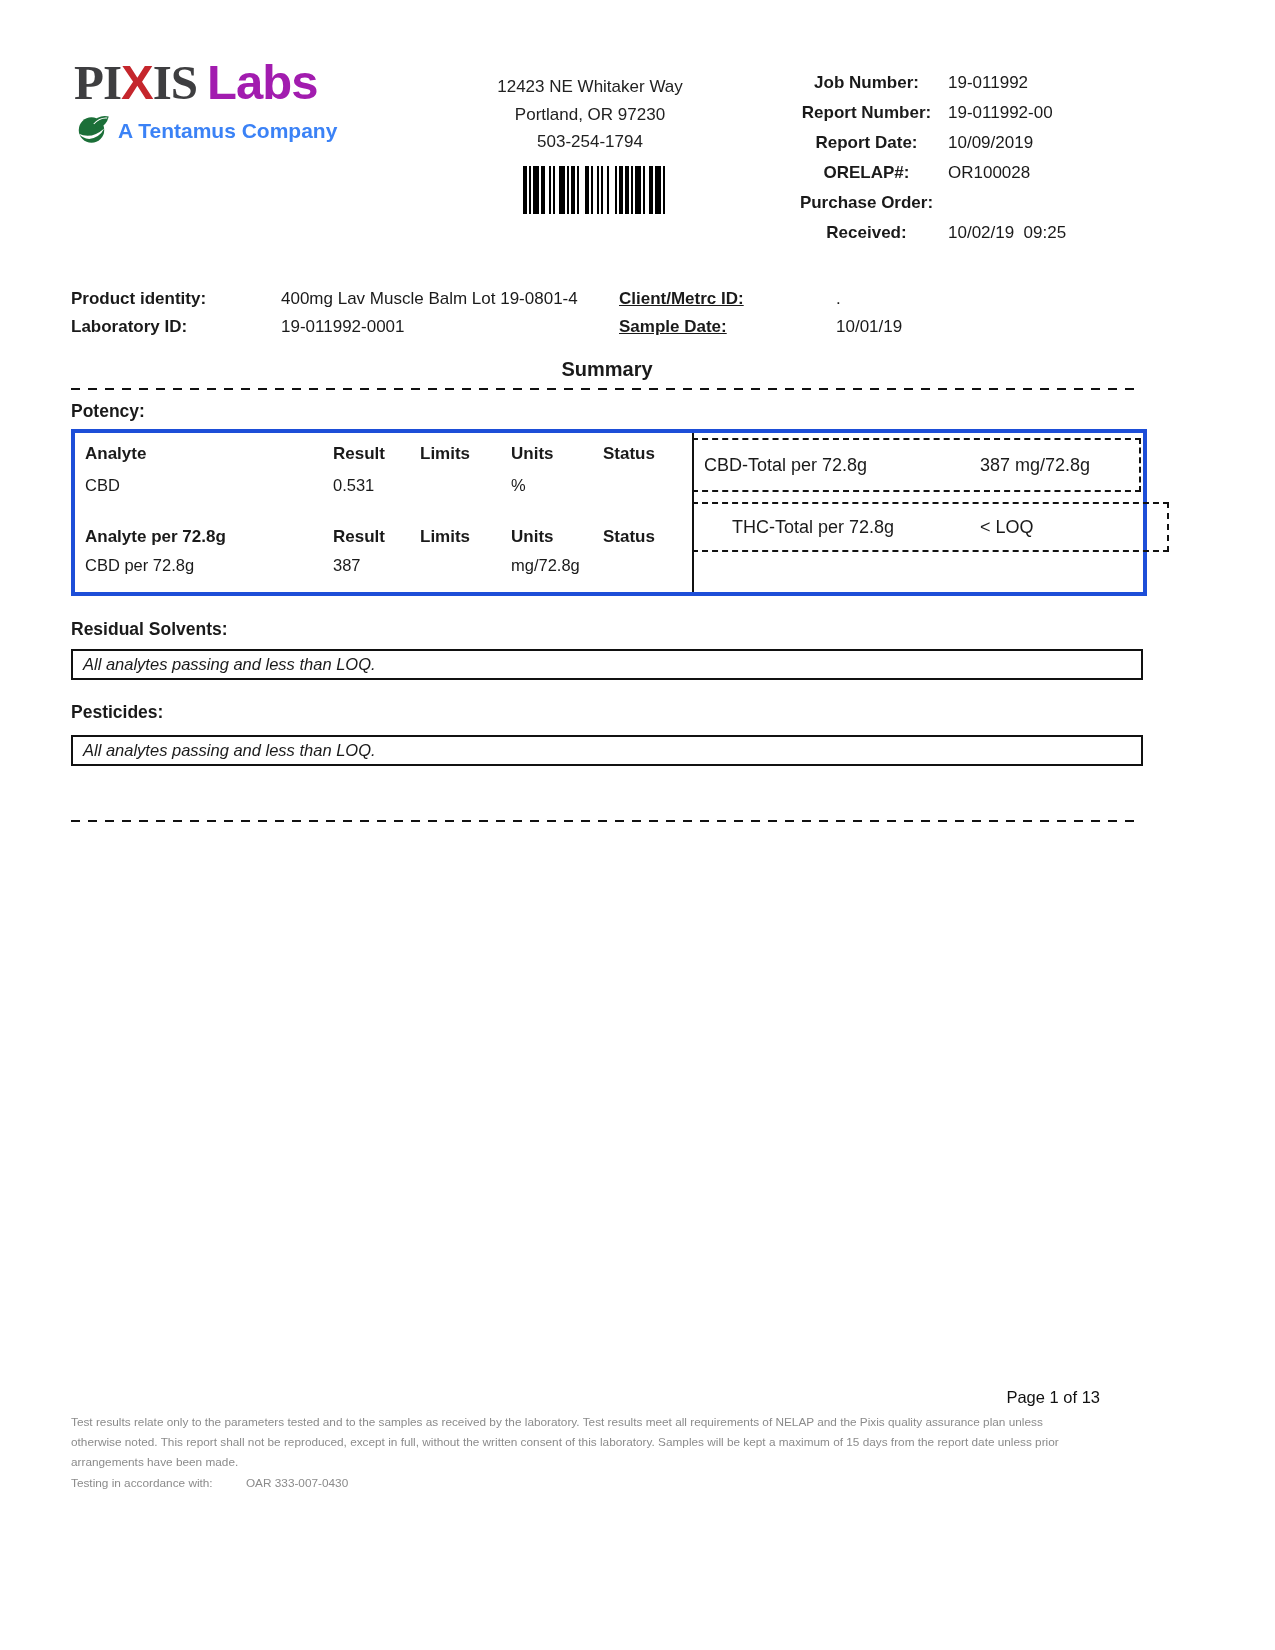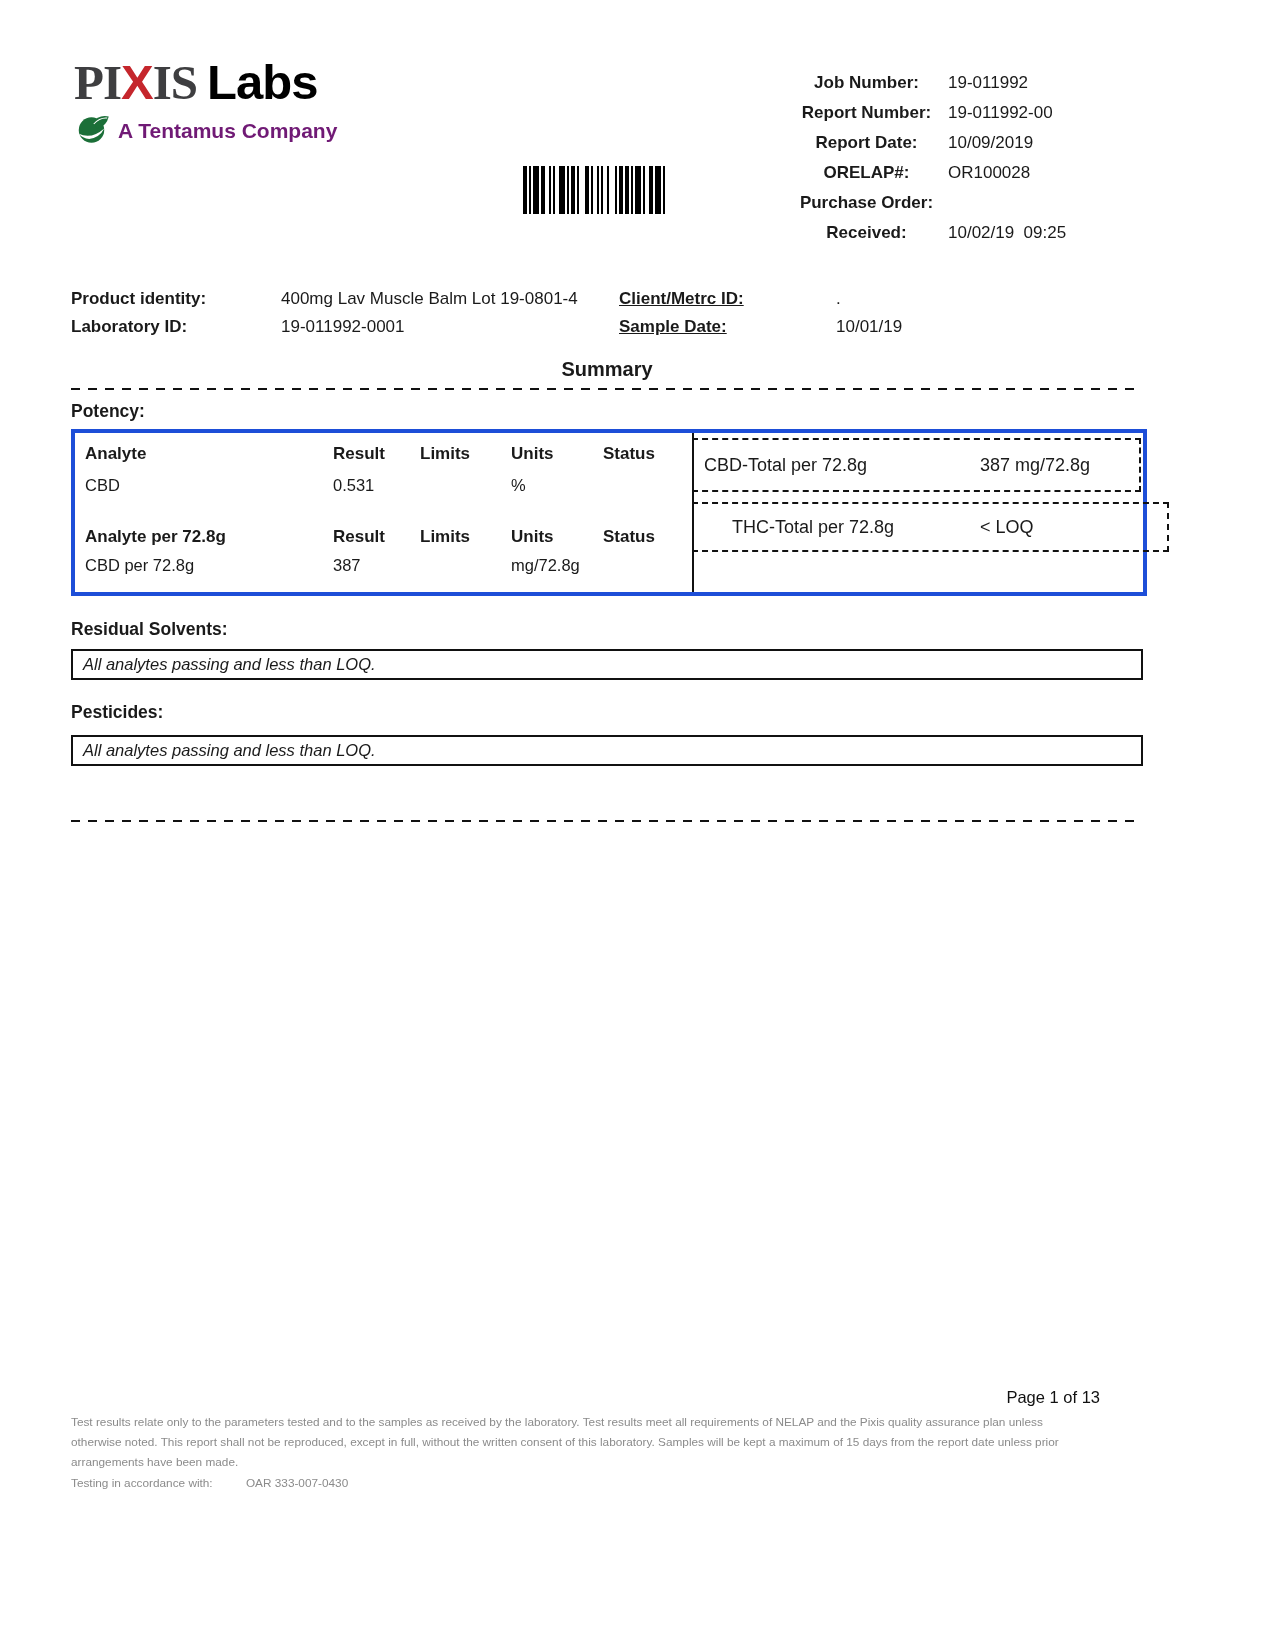--- a/index.html
+++ b/index.html
@@ -5,23 +5,23 @@
   html,body{margin:0;padding:0;background:#e8e8e8;}
   .page{
     position:relative;width:1275px;height:1650px;margin:0 auto;background:#ffffff;
     font-family:"Liberation Sans","DejaVu Sans",sans-serif;color:#1a1a1a;overflow:hidden;
   }
   
   .logo{position:absolute;left:74px;top:58px;}
   .logo-text{font-size:49px;font-weight:700;letter-spacing:-1px;line-height:1;}
   .lg-dark{color:#3e3e40;font-family:Liberation Serif, serif;}
   .lg-red{color:#c5262c;}
-  .lg-gray{color:#000000;font-weight:700;margin-left:10px;}
+  .lg-gray{color:#a21caf;font-weight:700;margin-left:10px;}
   .logo-tagline{display:flex;align-items:center;gap:7px;margin-top:6px;margin-left:4px;}
-  .logo-tagline .tg-text{font-size:21px;font-weight:700;color:#701a75;}
+  .logo-tagline .tg-text{font-size:21px;font-weight:700;color:#3b82f6;}
   
   .addr{position:absolute;left:440px;top:73px;width:300px;text-align:center;font-size:17px;line-height:1.62;color:#222;}
   .barcode{position:absolute;left:523px;top:166px;width:146px;height:48px;display:flex;align-items:stretch;}
   .barcode div{height:100%;}
   
   .job-info{position:absolute;left:785px;top:73px;width:420px;text-align:center;}
   .info-row{display:flex;height:30px;align-items:flex-start;}
   .info-label{width:163px;font-weight:700;font-size:17px;}
   .info-value{font-size:17px;white-space:pre-wrap;}
   
@@ -77,20 +77,25 @@
           <circle cx="18" cy="22" r="17" fill="#1b6f38"></circle>
           <path d="M1 27 Q 18 35 35 20 Q 29 32 15 34 Q 6 33 1 27 Z" fill="#ffffff"></path>
           <path d="M19 13 Q 27 1 41 4 Q 38 17 26 20 Q 21 18 19 13 Z" fill="#1b6f38"></path>
           <path d="M21 14 Q 29 5 39 6" stroke="#ffffff" stroke-width="1.4" fill="none"></path>
         </svg>
       </span>
       <span class="tg-text">A Tentamus Company</span>
     </div>
   </div>
 
+  <div class="addr">
+    <div>12423 NE Whitaker Way</div>
+    <div>Portland, OR 97230</div>
+    <div>503-254-1794</div>
+  </div>
 
   <div class="barcode">
       <div style="width: 4px; background: rgb(0, 0, 0);"></div>
       <div style="width: 2px; background: rgb(255, 255, 255);"></div>
       <div style="width: 2px; background: rgb(0, 0, 0);"></div>
       <div style="width: 2px; background: rgb(255, 255, 255);"></div>
       <div style="width: 6px; background: rgb(0, 0, 0);"></div>
       <div style="width: 2px; background: rgb(255, 255, 255);"></div>
       <div style="width: 4px; background: rgb(0, 0, 0);"></div>
       <div style="width: 4px; background: rgb(255, 255, 255);"></div>

